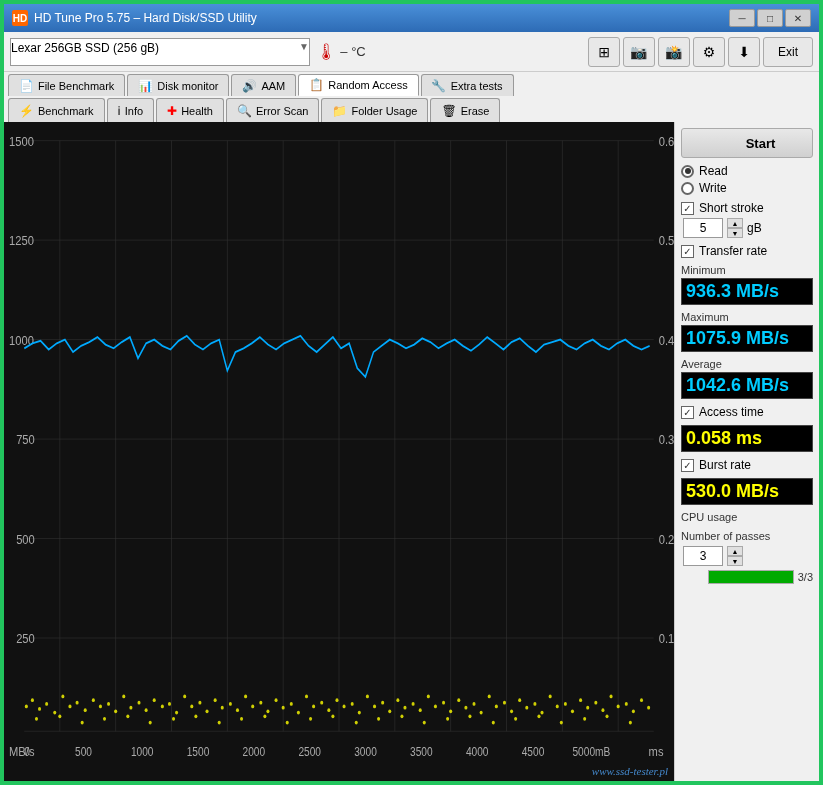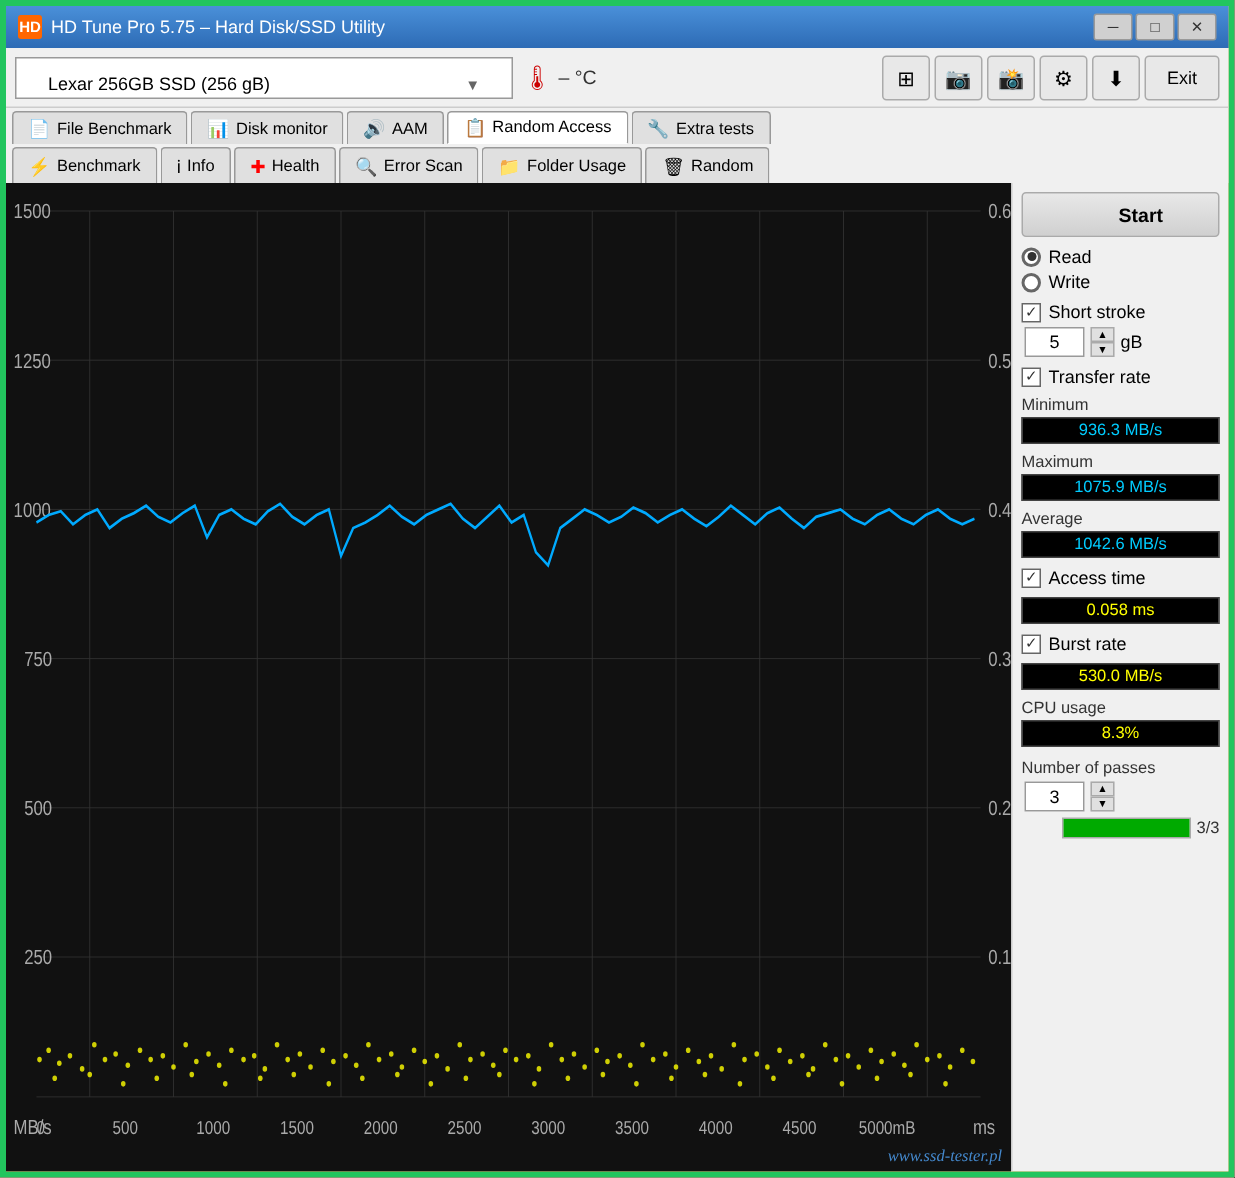--- a/index.html
+++ b/index.html
@@ -88,28 +88,28 @@
       background: #f0f0f0;
       padding: 4px 6px;
       display: flex;
       align-items: center;
       gap: 6px;
       height: 40px;
       border-bottom: 1px solid #ccc;
       flex-shrink: 0;
     }
     .device-select {
-      width: 332px;
+      width: 300px;
       height: 28px;
       background: white;
       border: 1px solid #999;
-      padding: 2px 21px;
-      font-size: 12px;
-      display: flex;
-      align-items: flex-end;
+      padding: 2px 0;
+      font-size: 12px;
+      display: flex;
+      align-items: flex-start;
       justify-content: space-between;
       cursor: pointer;
     }
     .device-select-arrow {
       font-size: 10px;
       color: #666;
     }
     .temp-display {
       display: flex;
       align-items: center;
@@ -306,23 +306,22 @@
       flex-direction: column;
       gap: 2px;
     }
     .stat-label {
       font-size: 11px;
       color: #333;
     }
     .stat-value {
       background: #000;
       color: #00ccff;
-      font-size: 11px;
-      font-weight: normal;
-      text-align: center;
+      font-size: 18px;
+      font-weight: bold;
       padding: 2px 4px;
       border: 1px solid #444;
     }
     .stat-value.yellow { color: #ffff00; }
 
     .progress-row {
       display: flex;
       align-items: center;
       gap: 4px;
       padding-left: 27px;
@@ -433,21 +432,21 @@
     <div class="tab">
       <span class="tab-icon">🔍</span>
       <span>Error Scan</span>
     </div>
     <div class="tab">
       <span class="tab-icon">📁</span>
       <span>Folder Usage</span>
     </div>
     <div class="tab">
       <span class="tab-icon">🗑</span>
-      <span>Random</span>
+      <span>Erase</span>
     </div>
   </div>
 
   <div class="content-area">
 
     <div class="chart-area">
       <svg class="chart-svg" viewBox="0 0 660 530" preserveAspectRatio="none">
 
         <rect width="660" height="530" fill="#111111"></rect>
 
@@ -683,21 +682,20 @@
       <div class="stat-value yellow">0.058 ms</div>
 
       <div class="checkbox-item">
         <div class="checkbox-box">✓</div>
         <span>Burst rate</span>
       </div>
       <div class="stat-value yellow">530.0 MB/s</div>
 
       <div class="stat-block">
         <span class="stat-label">CPU usage</span>
-        <div class="stat-value yellow">8.3%</div>
       </div>
 
       <div>
         <span class="stat-label">Number of passes</span>
         <div class="spinner-row" style="margin-top:3px;">
           <input class="spinner-input" type="text" value="3" style="">
           <div class="spinner-btns">
             <div class="spinner-btn">▲</div>
             <div class="spinner-btn">▼</div>
           </div>

